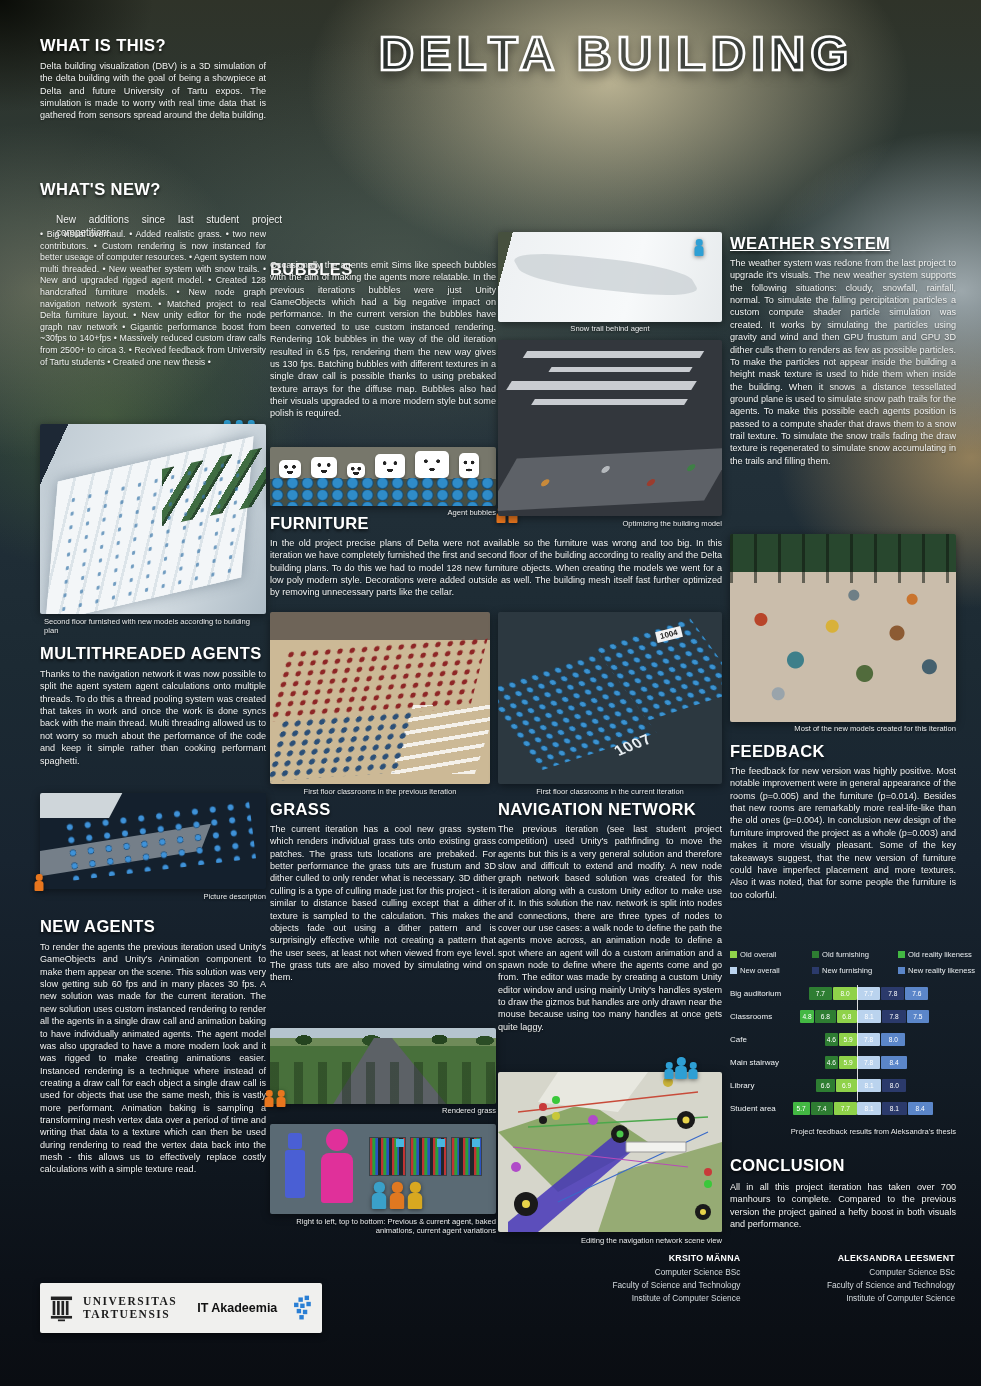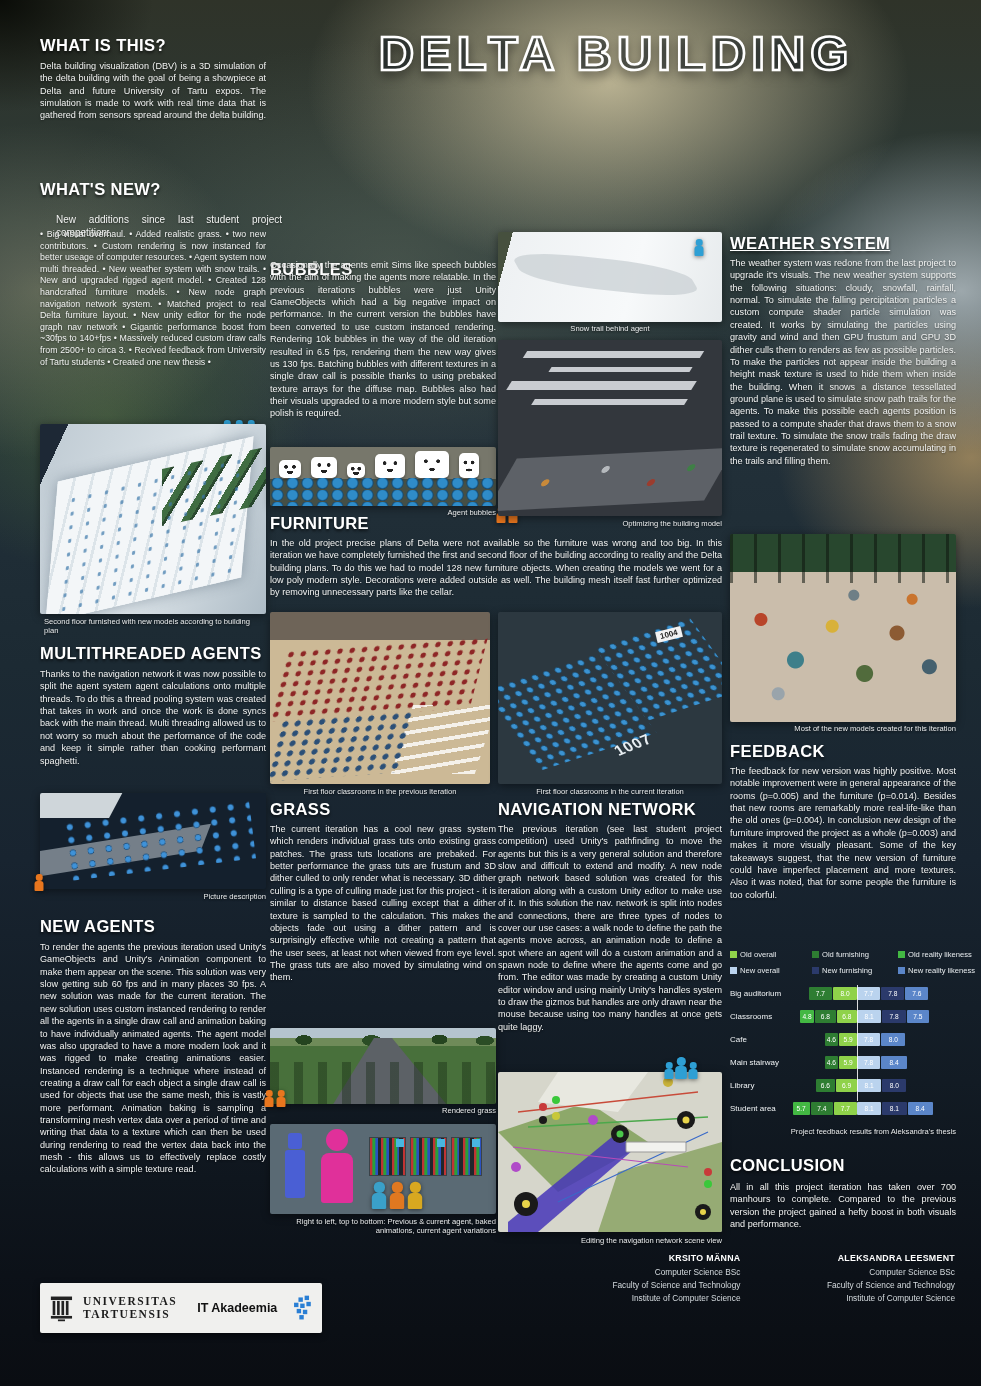--- a/index.html
+++ b/index.html
@@ -157,21 +157,21 @@
 </head>
 <body>
 
 <div id="poster">
 
   <div class="abs" id="title">
     <div>DELTA BUILDING</div>
   </div>
 
   <div class="abs sec-h" style="left:40px;top:36px;">WHAT IS THIS?</div>
-  <div class="abs body" style="left:40px;top:60px;width:226px;">Delta building visualization (DBV) is a 3D simulation of the delta building with the goal of being a showpiece at Delta and future University of Tartu expos. The simulation is made to work with real time data that is gathered from sensors spread around the delta building.</div>
+  <div class="abs body" style="left:40px;top:60px;width:226px;">Delta building visualization (DBV) is a 3D simulation of the delta building with the goal of being a showpiece at Delta and future University of Tartu expos. The simulation is made to worry with real time data that is gathered from sensors spread around the delta building.</div>
 
   <div class="abs sec-h" style="left:40px;top:180px;">WHAT'S NEW?</div>
   <div class="abs body" style="left:56px;top:204px;width:226px;font-size:10px;line-height:1.32;margin-top:9px;">New additions since last student project competition:</div>
   <div class="abs body" style="left:40px;top:229px;width:226px;font-size:8.8px;line-height:1.32;">• Big visual overhaul. • Added realistic grass. • two new contributors. • Custom rendering is now instanced for better useage of computer resources. • Agent system now multi threaded. • New weather system with snow trails. • New and upgraded rigged agent model. • Created 128 handcrafted furniture models. • New node graph navigation network system. • Matched project to real Delta furniture layout. • New unity editor for the node graph nav network • Gigantic performance boost from ~30fps to 140+fps • Massively reduced custom draw calls from 2500+ to circa 3. • Recived feedback from University of Tartu students • Created one new thesis •</div>
 
   <div class="abs pgroup" style="left:222px;top:420px;color:#2e9fd4;">
     <span class="person"></span>
     <span class="person"></span>
     <span class="person"></span>
   </div>

